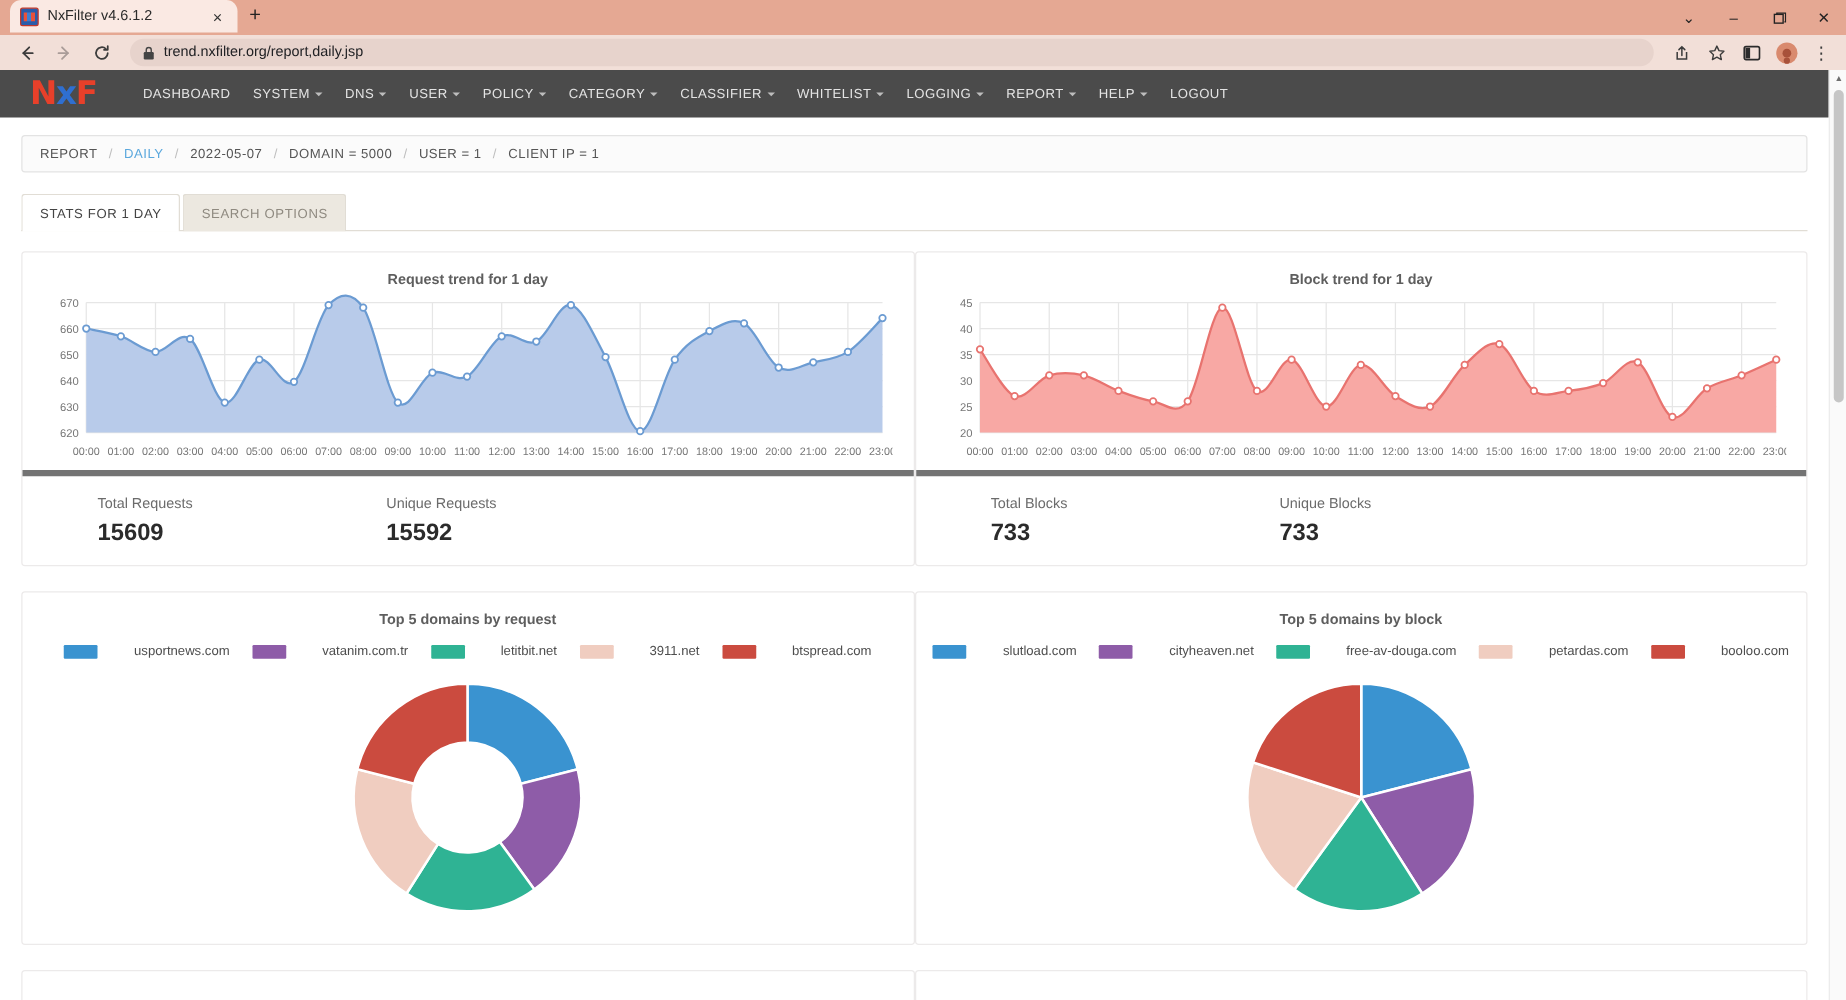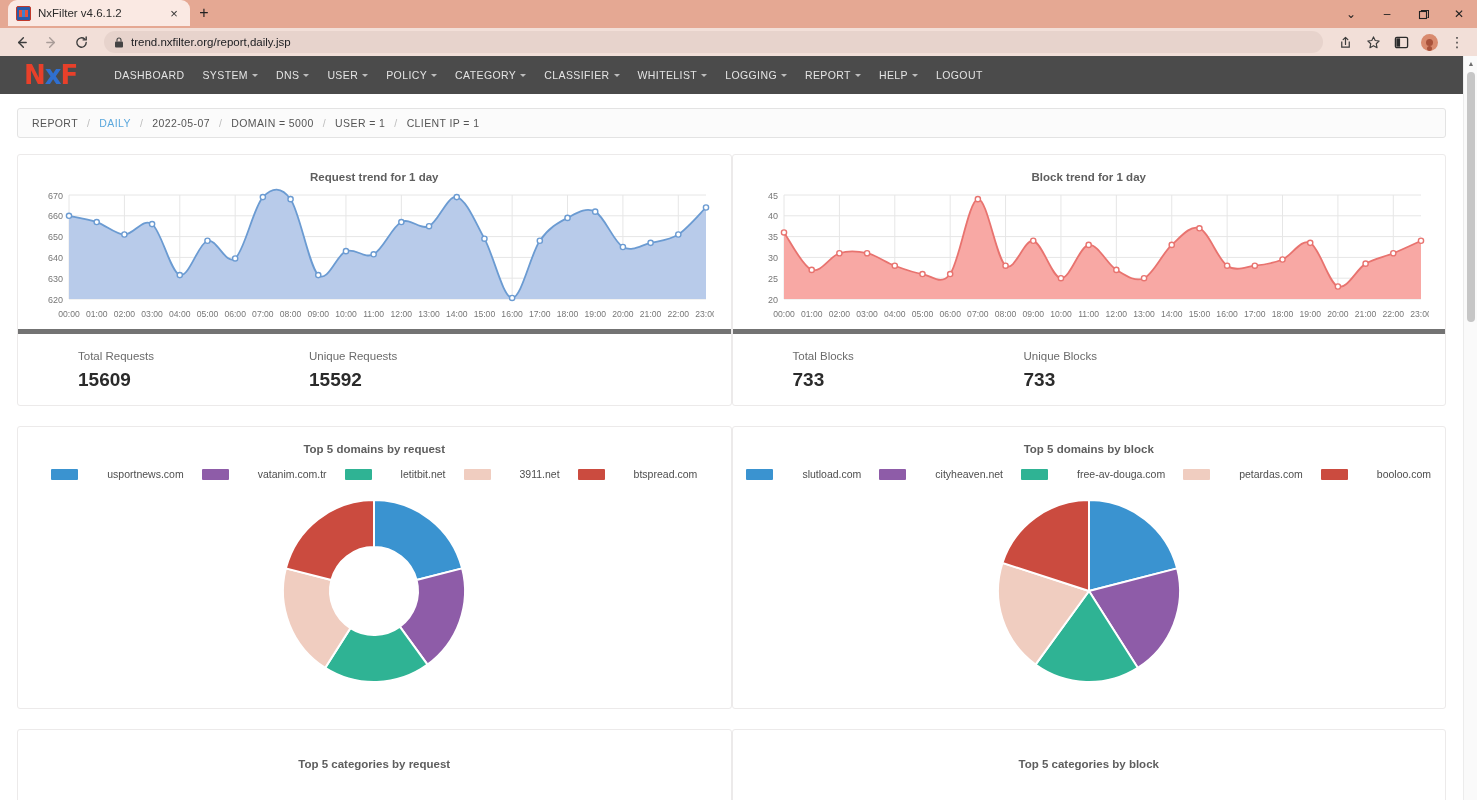--- a/index.html
+++ b/index.html
@@ -394,20 +394,24 @@
         <span>2022-05-07</span>
         <span class="sep">/</span>
         <span>DOMAIN = 5000</span>
         <span class="sep">/</span>
         <span>USER = 1</span>
         <span class="sep">/</span>
         <span>CLIENT IP = 1</span>
       </div>
     </div>
 
+    <div class="tabbar">
+      <div class="ptab active">STATS FOR 1 DAY</div>
+      <div class="ptab">SEARCH OPTIONS</div>
+    </div>
 
     <div class="grid">
 
       <div class="card">
         <div class="card-title">Request trend for 1 day</div>
         <div class="chart-area">
           <svg id="svg-request" width="690" height="140" viewBox="0 0 690 140">
               <line x1="45" y1="112" x2="682" y2="112" stroke="#e6e6e6" stroke-width="1"></line>
               <text x="39" y="115.5" text-anchor="end" font-size="9" fill="#777" font-family="&quot;Liberation Sans&quot;, sans-serif">620</text>
               <line x1="45" y1="91.2" x2="682" y2="91.2" stroke="#e6e6e6" stroke-width="1"></line>

